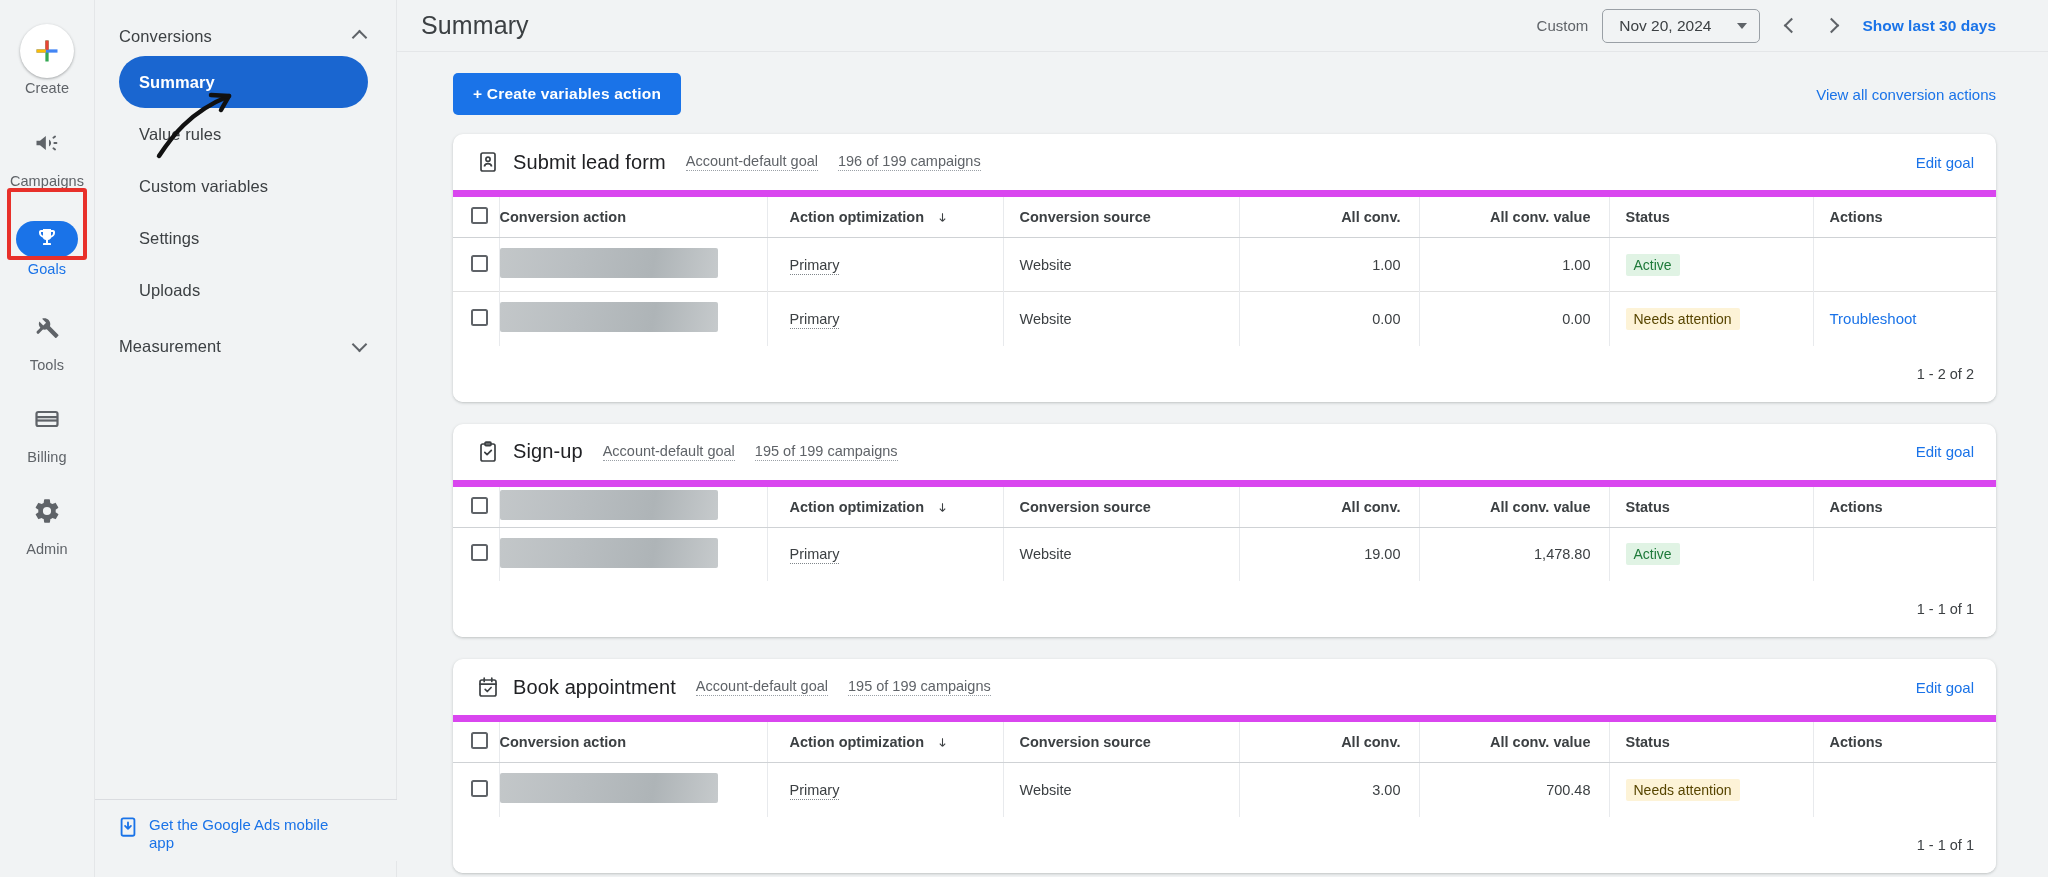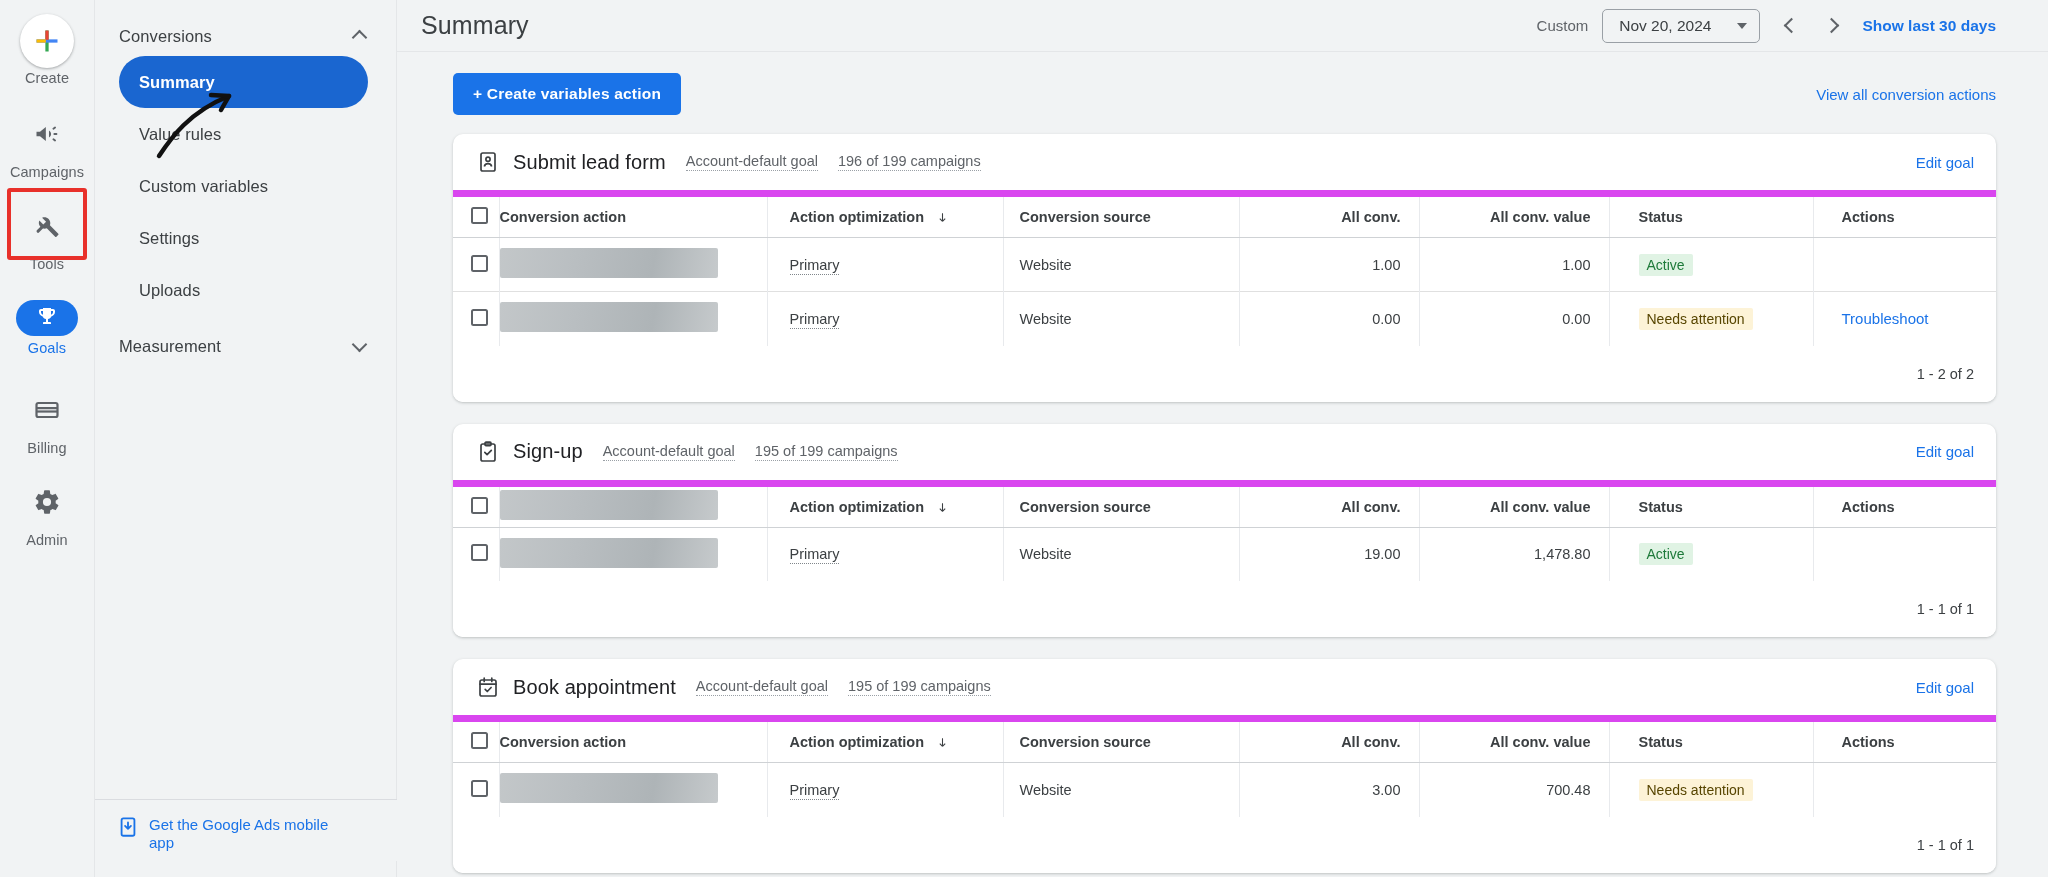--- a/index.html
+++ b/index.html
@@ -17,21 +17,21 @@
     width: 95px; flex: 0 0 95px;
     background: #f1f3f4;
     border-right: 1px solid #e4e6e8;
     padding-top: 14px;
     display: flex; flex-direction: column; align-items: center;
     position: relative;
   }
   .rail-item {
     width: 95px; height: 92px;
     display: flex; flex-direction: column;
-    align-items: center; justify-content: flex-start;
+    align-items: center; justify-content: center;
     cursor: pointer; position: relative;
   }
   .rail-glyph {
     width: 56px; height: 56px;
     display: flex; align-items: center; justify-content: center;
   }
   .rail-glyph.create-circle {
     background: #ffffff; border-radius: 50%;
     width: 54px; height: 54px;
     box-shadow: 0 1px 3px rgba(60,64,67,.30), 0 1px 2px rgba(60,64,67,.15);
@@ -183,22 +183,22 @@
   table.ctable tr.hdr th { border-top: 7px solid #d946ef; border-bottom: 1px solid #cfd2d5; margin-left: 47px; }
   table.ctable td { height: 54px; }
   table.ctable th:last-child, table.ctable td:last-child { border-right: none; }
 
   .c-check { width: 46px; padding-left: 18px; }
   .c-name  { width: 268px; }
   .c-opt   { width: 236px; padding-left: 22px; }
   .c-src   { width: 236px; padding-left: 16px; }
   .c-conv  { width: 180px; text-align: right !important; padding-right: 18px; }
   .c-val   { width: 190px; text-align: right !important; padding-right: 18px; }
-  .c-stat  { width: 204px; padding-left: 29px; }
-  .c-act   { padding-left: 28px; }
+  .c-stat  { width: 204px; padding-left: 16px; }
+  .c-act   { padding-left: 16px; }
 
   .chk {
     width: 17px; height: 17px; border: 2px solid #5f6368; border-radius: 2.5px;
     display: inline-block; cursor: pointer; background: #fff;
   }
   .redact {
     display: inline-block; height: 30px; width: 218px; border-radius: 2px;
     background: linear-gradient(100deg,#c3c7c9 0%,#b9bec1 35%,#aeb4b7 70%,#c6cacc 100%);
   }
   .dotted {
@@ -239,37 +239,37 @@
     <div class="rail-item">
       <div class="rail-glyph">
         <svg width="28" height="28" viewBox="0 0 24 24" fill="#5f6368">
           <path d="M3 10v4h3l5 4V6L6 10H3zm12.5 2c0-1.3-.7-2.4-1.8-3v6c1.1-.6 1.8-1.7 1.8-3z"></path>
           <path d="M17.5 7.5l1.4-1.1M18.3 12h1.8M17.5 16.5l1.4 1.1" stroke="#5f6368" stroke-width="1.6" fill="none" stroke-linecap="round"></path>
         </svg>
       </div>
       <div class="rail-label">Campaigns</div>
     </div>
 
+    <div class="rail-item active pillwrap">
+      <div class="rail-glyph pill">
+        <svg width="24" height="24" viewBox="0 0 24 24" fill="#ffffff">
+          <path d="M18 3h-2V2H8v1H6C4.9 3 4 3.9 4 5v1c0 2.2 1.6 4 3.7 4.4.6 1.4 1.8 2.4 3.3 2.5V16H9c-.6 0-1 .4-1 1v1h8v-1c0-.6-.4-1-1-1h-2v-3.1c1.5-.1 2.7-1.1 3.3-2.5C18.4 10 20 8.2 20 6V5c0-1.1-.9-2-2-2zM6 6V5h2v3.8C6.8 8.4 6 7.3 6 6zm12 0c0 1.3-.8 2.4-2 2.8V5h2v1z"></path>
+        </svg>
+      </div>
+      <div class="rail-label">Goals</div>
+    </div>
+
     <div class="rail-item">
       <div class="rail-glyph">
         <svg width="28" height="28" viewBox="0 0 24 24" fill="#5f6368">
           <path d="M21.7 18.6l-7.2-7.2c.7-1.8.3-3.9-1.1-5.4-1.5-1.5-3.7-1.9-5.6-1.1l3.4 3.4-2.4 2.4-3.4-3.4c-.8 1.9-.4 4.1 1.1 5.6 1.4 1.4 3.5 1.8 5.3 1.1l7.2 7.2c.3.3.8.3 1.1 0l1.6-1.6c.3-.2.3-.7 0-1z"></path>
           <path d="M5.3 17.3l4.2-4.2-1.8-1.8-4.2 4.2c-.6.6-.6 1.5 0 2l.1.1c.5.5 1.2.4 1.7-.3z"></path>
         </svg>
       </div>
       <div class="rail-label">Tools</div>
-    </div>
-
-    <div class="rail-item active pillwrap">
-      <div class="rail-glyph pill">
-        <svg width="24" height="24" viewBox="0 0 24 24" fill="#ffffff">
-          <path d="M18 3h-2V2H8v1H6C4.9 3 4 3.9 4 5v1c0 2.2 1.6 4 3.7 4.4.6 1.4 1.8 2.4 3.3 2.5V16H9c-.6 0-1 .4-1 1v1h8v-1c0-.6-.4-1-1-1h-2v-3.1c1.5-.1 2.7-1.1 3.3-2.5C18.4 10 20 8.2 20 6V5c0-1.1-.9-2-2-2zM6 6V5h2v3.8C6.8 8.4 6 7.3 6 6zm12 0c0 1.3-.8 2.4-2 2.8V5h2v1z"></path>
-        </svg>
-      </div>
-      <div class="rail-label">Goals</div>
     </div>
 
     <div class="rail-item">
       <div class="rail-glyph">
         <svg width="28" height="28" viewBox="0 0 24 24" fill="none" stroke="#5f6368" stroke-width="1.9">
           <rect x="3" y="6" width="18" height="12" rx="1.6"></rect>
           <line x1="3" y1="10.4" x2="21" y2="10.4"></line>
           <line x1="3" y1="13.3" x2="21" y2="13.3"></line>
         </svg>
       </div>

